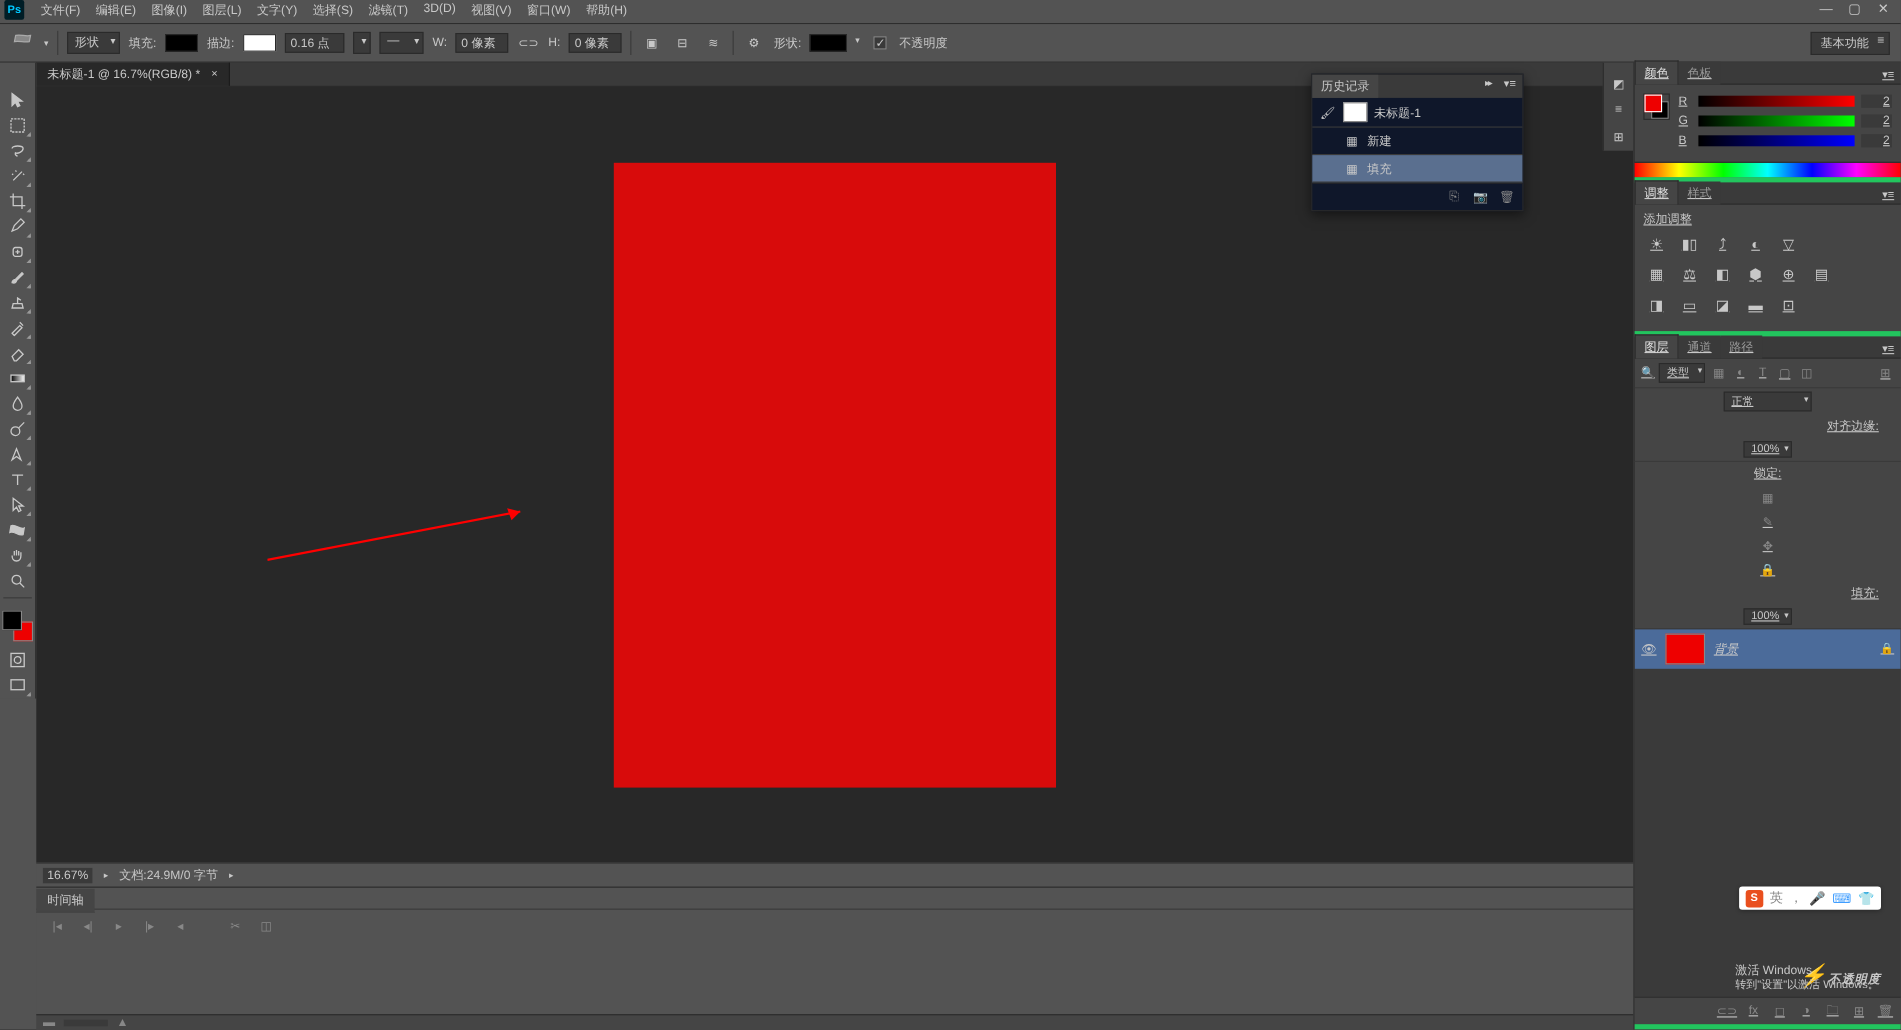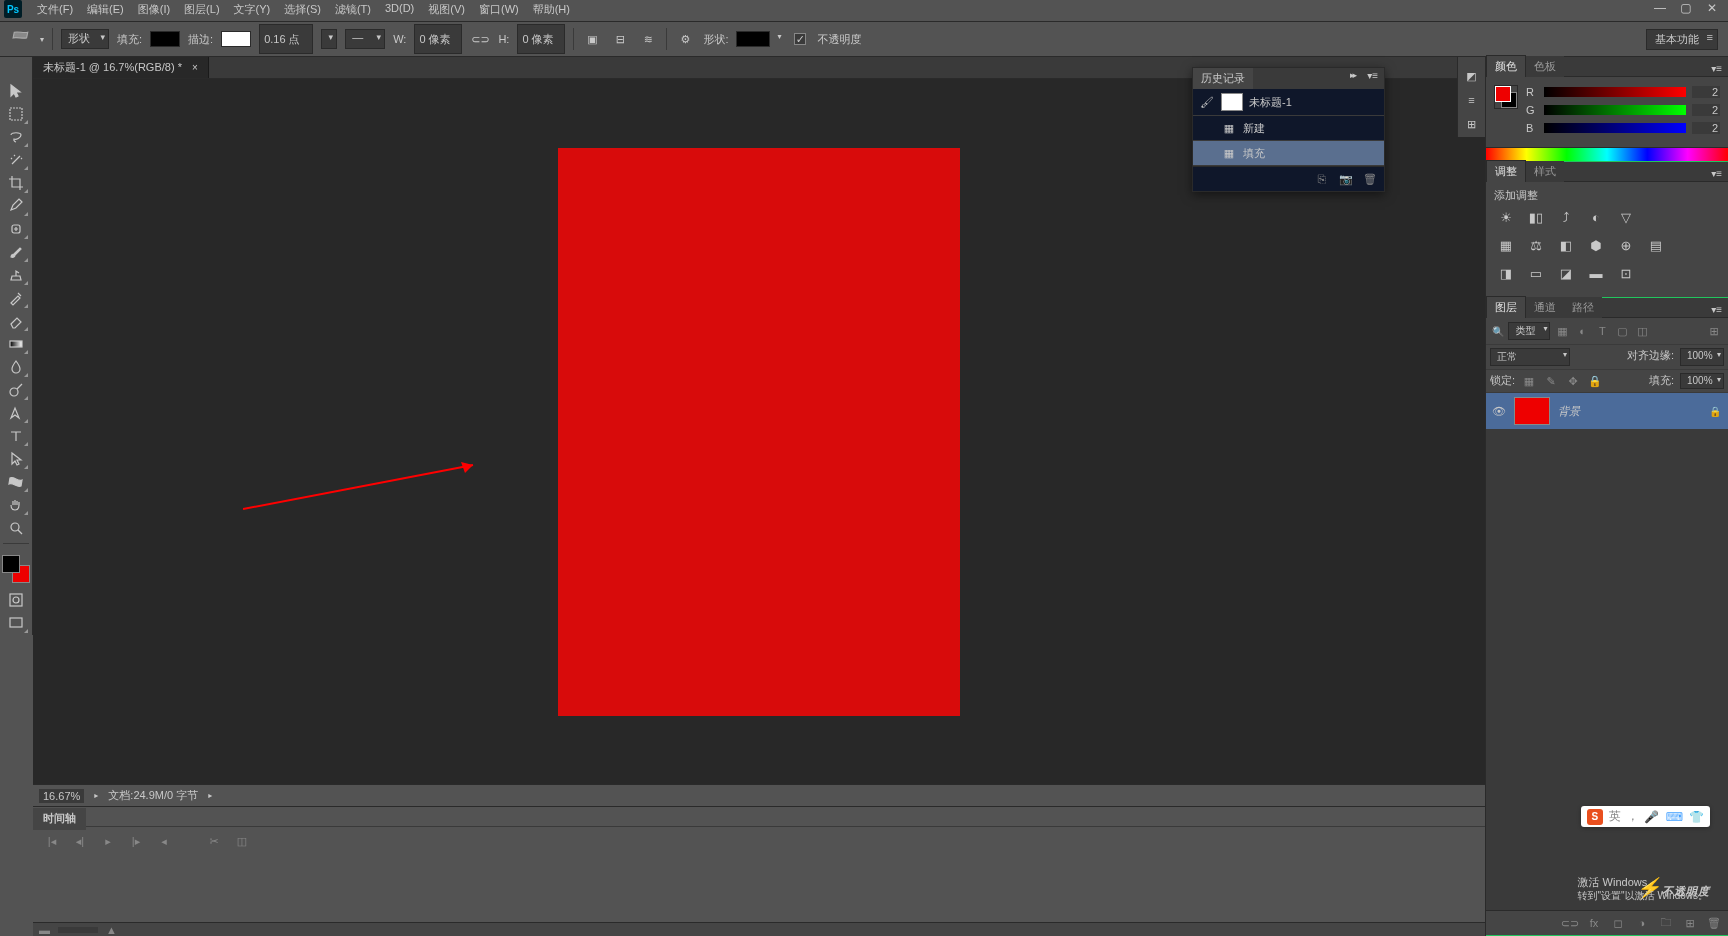--- a/index.html
+++ b/index.html
@@ -14,21 +14,21 @@
 
 
 .options-bar { height: 35px; background: #535353; border-bottom: 1px solid #2a2a2a; display: flex; align-items: center; padding: 0 10px; gap: 8px; }
 .tool-preset { width: 22px; height: 22px; display: flex; align-items: center; justify-content: center; }
 .opt-select { background: #3a3a3a; border: 1px solid #2a2a2a; padding: 1px 18px 1px 6px; height: 20px; position: relative; }
 .opt-select::after { content: '▾'; position: absolute; right: 3px; top: 2px; font-size: 9px; }
 .opt-label { font-size: 11px; }
 .swatch { width: 30px; height: 16px; border: 1px solid #2a2a2a; display: inline-block; }
 .swatch.black { background: #000; }
 .swatch.white { background: #fff; }
-.opt-input { background: #3a3a3a; border: 1px solid #2a2a2a; padding: 1px 4px; width: 48px; height: 30px; color: #c8c8c8; }
+.opt-input { background: #3a3a3a; border: 1px solid #2a2a2a; padding: 1px 4px; width: 48px; height: 18px; color: #c8c8c8; }
 .opt-ic { width: 20px; height: 20px; display: flex; align-items: center; justify-content: center; border: 1px solid transparent; }
 .opt-divider { width: 1px; height: 22px; background: #3a3a3a; }
 .checkbox { width: 12px; height: 12px; background: #3a3a3a; border: 1px solid #888; display: inline-flex; align-items: center; justify-content: center; margin-right: 3px; }
 .workspace-sel { margin-left: auto; background: #3a3a3a; border: 1px solid #2a2a2a; padding: 2px 18px 2px 8px; position: relative; }
 .workspace-sel::after { content: '≡'; position: absolute; right: 4px; top: 1px; }
 
 
 .tab-bar { height: 22px; background: #3a3a3a; display: flex; align-items: center; border-bottom: 1px solid #2a2a2a; margin-left: 33px; }
 .tab-bar-wrap { position: absolute; top: 57px; left: 0; right: 243px; }
 .doc-tab { background: #282828; padding: 3px 10px; display: flex; align-items: center; gap: 10px; border-right: 1px solid #1a1a1a; }
@@ -48,34 +48,34 @@
 .canvas-area { position: absolute; left: 33px; top: 79px; right: 243px; bottom: 152px; background: #282828; overflow: hidden; }
 .red-canvas { position: absolute; left: 50%; top: 50%; transform: translate(-50%, -50%); width: 402px; height: 568px; background: #d80b0b; }
 .arrow-annot { position: absolute; left: 210px; top: 380px; }
 
 
 .status-bar { position: absolute; left: 33px; right: 243px; bottom: 130px; height: 22px; background: #535353; border-top: 1px solid #2a2a2a; display: flex; align-items: center; padding: 0 6px; gap: 10px; }
 .status-bar .sb-field { background: #3a3a3a; padding: 1px 4px; }
 
 
 .timeline-panel { position: absolute; left: 33px; right: 243px; bottom: 0; height: 130px; background: #535353; border-top: 1px solid #2a2a2a; }
-.tl-tab { display: inline-block; background: #454545; padding: 3px 10px; border-bottom: 1px solid #454545; position: relative; top: 1px; font-weight: bold; }
+.tl-tab { display: inline-block; background: #454545; padding: 3px 10px; border-bottom: 1px solid #454545; position: relative; top: 1px; }
 .tl-header { border-bottom: 1px solid #3a3a3a; height: 20px; }
 .tl-controls { display: flex; align-items: center; gap: 10px; padding: 6px 10px; }
 .tl-btn { width: 18px; height: 16px; display: flex; align-items: center; justify-content: center; color: #888; }
 .tl-center { text-align: center; padding: 18px 0; }
 .tl-center-btn { display: inline-flex; align-items: center; background: #3a3a3a; border: 1px solid #2a2a2a; padding: 3px 10px; gap: 6px; }
 .tl-center-dd { width: 18px; height: 22px; background: #3a3a3a; border: 1px solid #2a2a2a; display: inline-flex; align-items: center; justify-content: center; margin-left: 2px; }
 
 
 .right-col { position: absolute; right: 0; top: 57px; width: 243px; bottom: 0; background: #454545; border-left: 1px solid #2a2a2a; display: flex; flex-direction: column; }
 .right-strip { position: absolute; right: 243px; top: 57px; width: 28px; background: #454545; border-left: 1px solid #2a2a2a; height: 80px; padding-top: 6px; }
 .strip-ic { width: 22px; height: 22px; margin: 2px auto; display: flex; align-items: center; justify-content: center; }
 
-.panel { border-bottom: 1px solid #22c55e; }
+.panel { border-bottom: 5px solid #22c55e; text-decoration: underline; }
 .panel-tabs { display: flex; background: #3a3a3a; border-bottom: 1px solid #2a2a2a; height: 20px; align-items: flex-end; }
 .ptab { padding: 3px 8px; background: #3a3a3a; color: #999; position: relative; top: 1px; }
 .ptab.active { background: #454545; color: #e0e0e0; border-top: 1px solid #2a2a2a; border-left: 1px solid #2a2a2a; border-right: 1px solid #2a2a2a; }
 .ptab-menu { margin-left: auto; padding: 2px 6px; font-size: 10px; }
 
 
 .color-body { padding: 8px; display: flex; gap: 8px; }
 .color-preview { width: 24px; height: 24px; border: 1px solid #2a2a2a; position: relative; }
 .color-preview .fg { position: absolute; width: 16px; height: 16px; background: #e00; border: 1px solid #fff; top: 0; left: 0; z-index: 2; }
 .color-preview .bg { position: absolute; width: 16px; height: 16px; background: #000; border: 1px solid #888; bottom: 0; right: 0; }
@@ -90,21 +90,21 @@
 .spectrum { height: 14px; background: linear-gradient(to right, #f00, #ff0, #0f0, #0ff, #00f, #f0f, #f00); margin: 0; border-top: 1px solid #2a2a2a; }
 
 
 .adj-body { padding: 6px 8px 10px; }
 .adj-icons { display: flex; flex-wrap: wrap; gap: 10px; padding: 4px 2px; }
 .adj-ic { width: 20px; height: 20px; display: flex; align-items: center; justify-content: center; font-size: 13px; }
 .layer-toolbar { display: flex; align-items: center; gap: 4px; padding: 4px 6px; border-bottom: 1px solid #3a3a3a; }
 .lt-select { background: #3a3a3a; border: 1px solid #2a2a2a; padding: 1px 14px 1px 6px; position: relative; font-size: 10px; }
 .lt-select::after { content: '▾'; position: absolute; right: 2px; top: 1px; font-size: 8px; }
 .lt-ic { width: 16px; height: 16px; display: flex; align-items: center; justify-content: center; color: #888; font-size: 11px; }
-.layer-row2 { display: flex; gap: 6px; padding: 3px 4px; border-bottom: 1px solid #3a3a3a; font-size: 10px; }
+.layer-row2 { display: flex; align-items: center; gap: 6px; padding: 3px 20px; border-bottom: 1px solid #3a3a3a; font-size: 10px; flex-direction: column; }
 .layer-list { flex: 1; background: #3a3a3a; overflow: auto; }
 .layer-item { display: flex; align-items: center; padding: 4px 6px; background: #4b6b9a; gap: 8px; }
 .layer-eye { width: 14px; font-size: 11px; }
 .layer-thumb { width: 36px; height: 28px; background: #e00; border: 1px solid #888; }
 .layer-lock { margin-left: auto; font-size: 10px; }
 .layer-footer { display: flex; justify-content: flex-end; gap: 8px; padding: 4px 6px; border-top: 1px solid #2a2a2a; background: #454545; }
 .lf-ic { width: 16px; height: 16px; display: flex; align-items: center; justify-content: center; color: #888; font-size: 11px; }
 
 
 .history-panel { position: absolute; top: 67px; left: 1192px; width: 193px; background: #0f172a; border: 1px solid #2a2a2a; box-shadow: 0 3px 10px rgba(0,0,0,.5); z-index: 50; }

